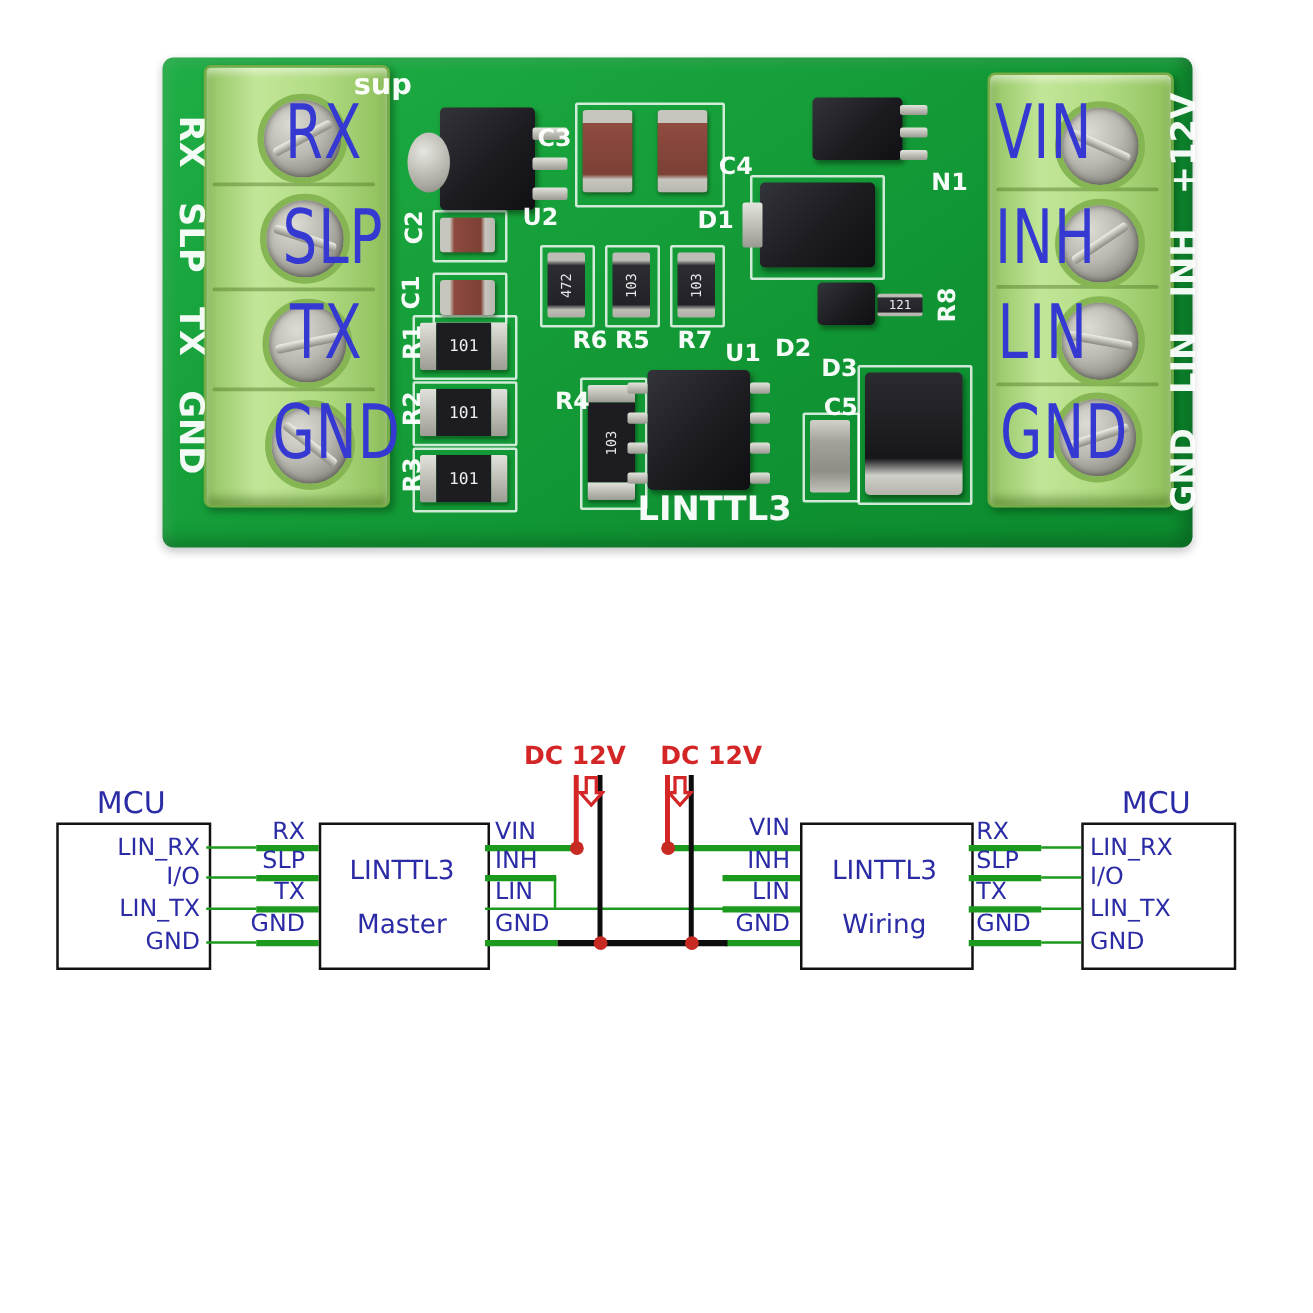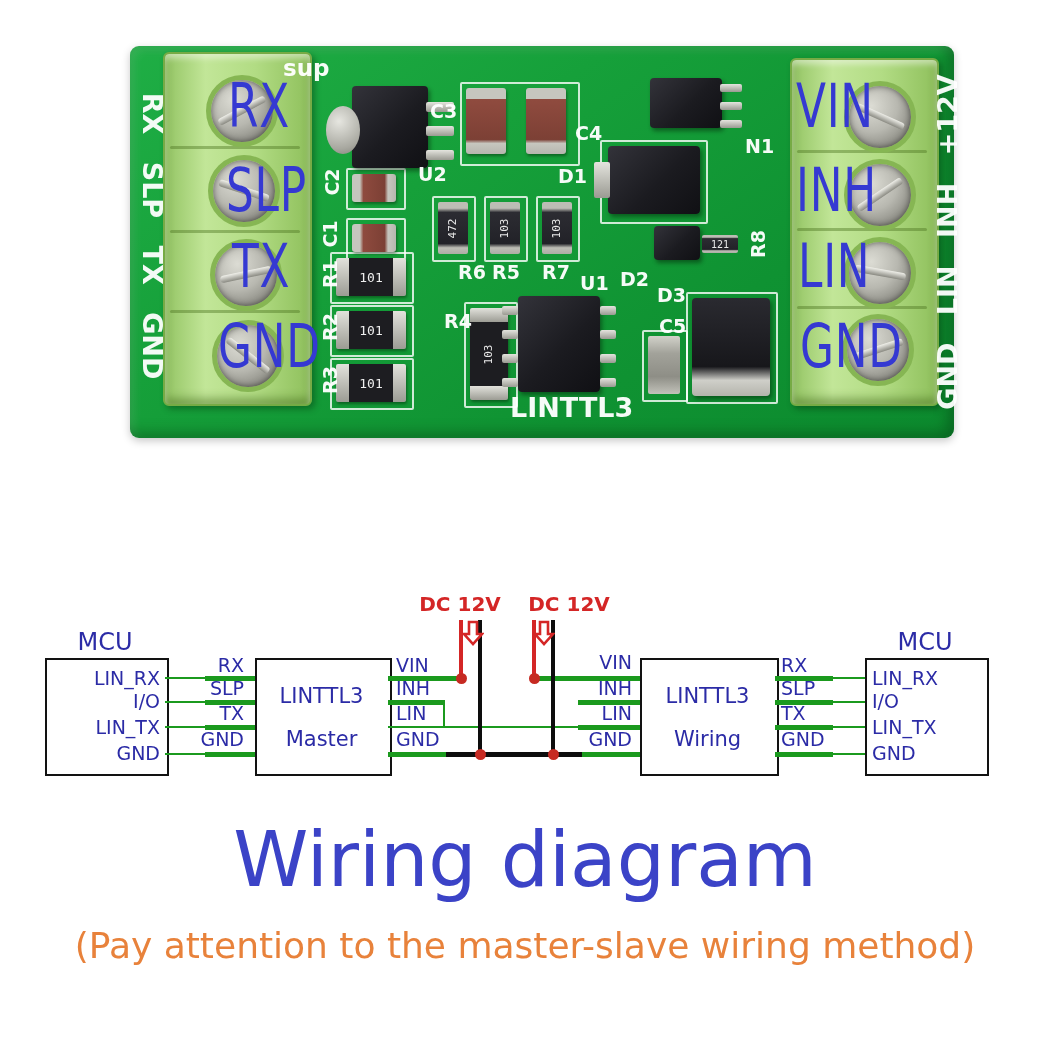--- a/index.html
+++ b/index.html
@@ -277,15 +277,13 @@
   <div class="wire thin" style="left:833px;top:701px;width:32px"></div>
   <div class="wire thick" style="left:775px;top:725px;width:58px"></div>
   <div class="wire thin" style="left:833px;top:726px;width:32px"></div>
   <div class="wire thick" style="left:775px;top:752px;width:58px"></div>
   <div class="wire thin" style="left:833px;top:753px;width:32px"></div>
   <div class="dlabel" style="left:781px;top:654px">RX</div>
   <div class="dlabel" style="left:781px;top:677px">SLP</div>
   <div class="dlabel" style="left:781px;top:702px">TX</div>
   <div class="dlabel" style="left:781px;top:728px">GND</div>
 
-  <div id="title">Wiring diagram</div>
-  <div id="subtitle">(Pay attention to the master-slave wiring method)</div>
 </div>
 
 </body></html>

